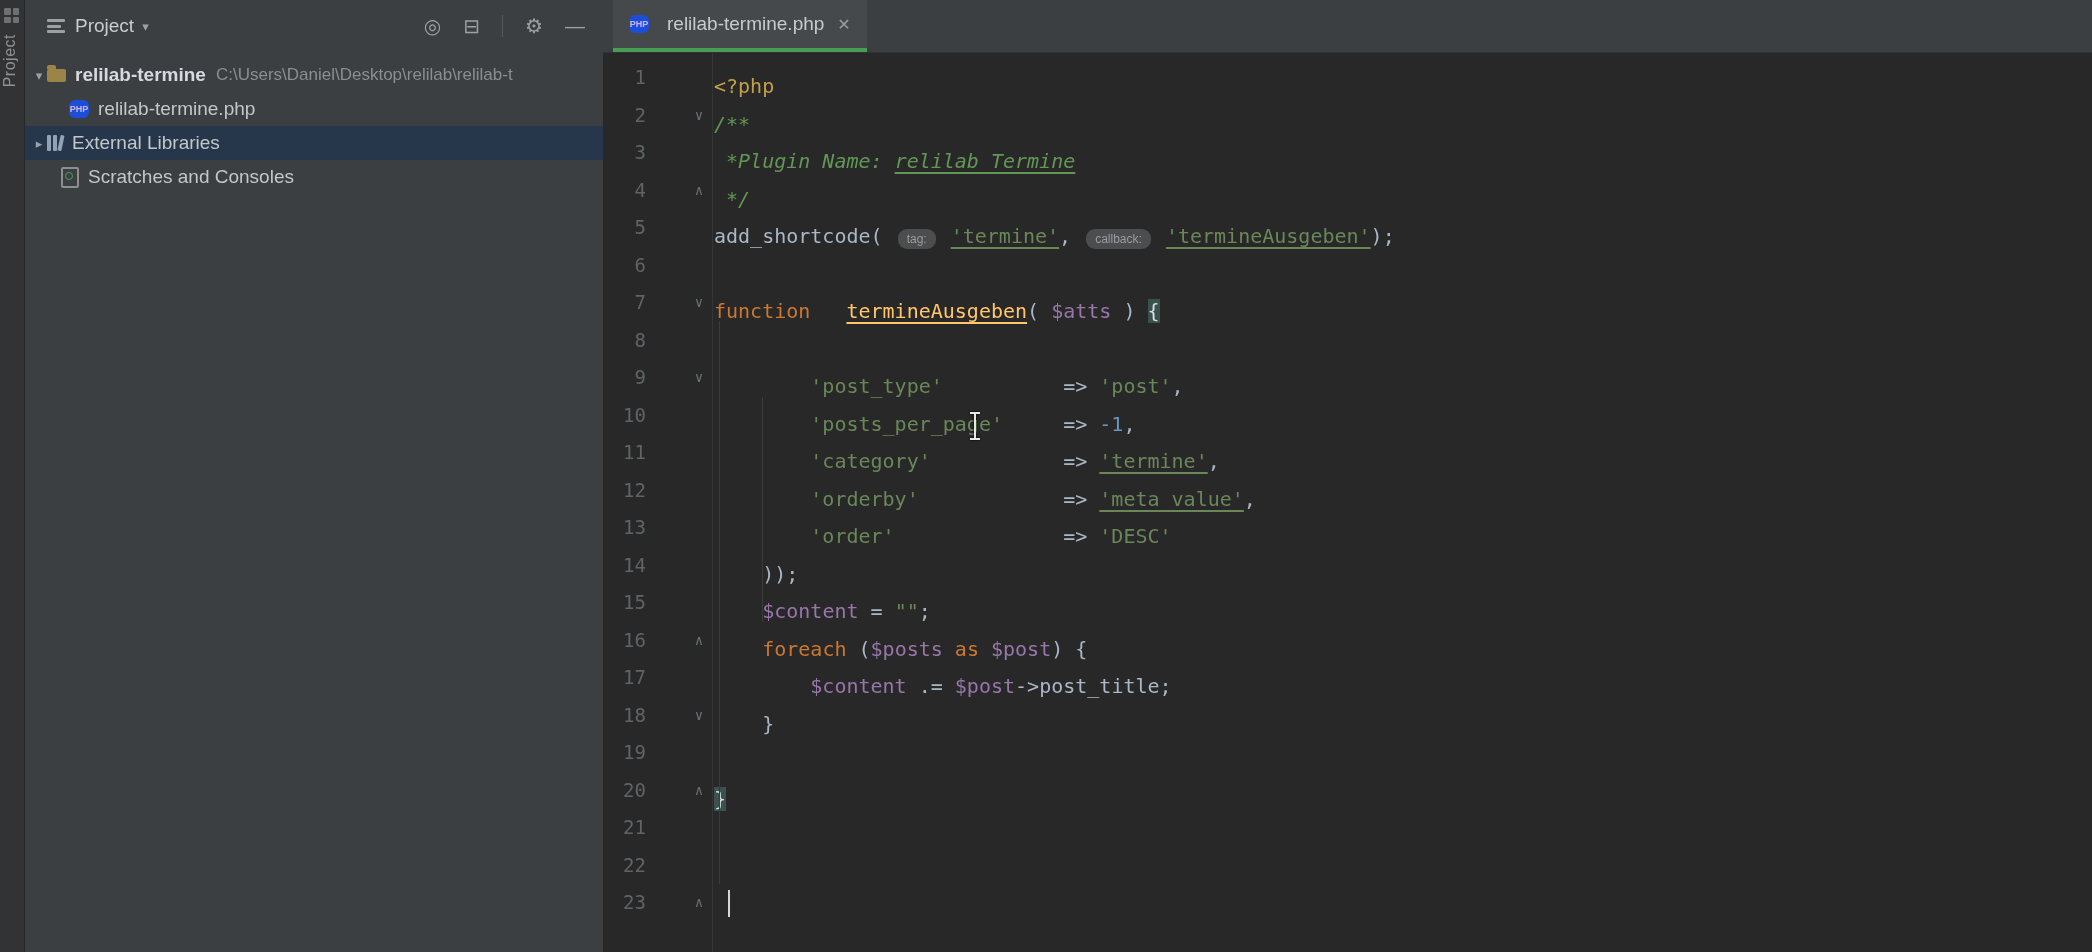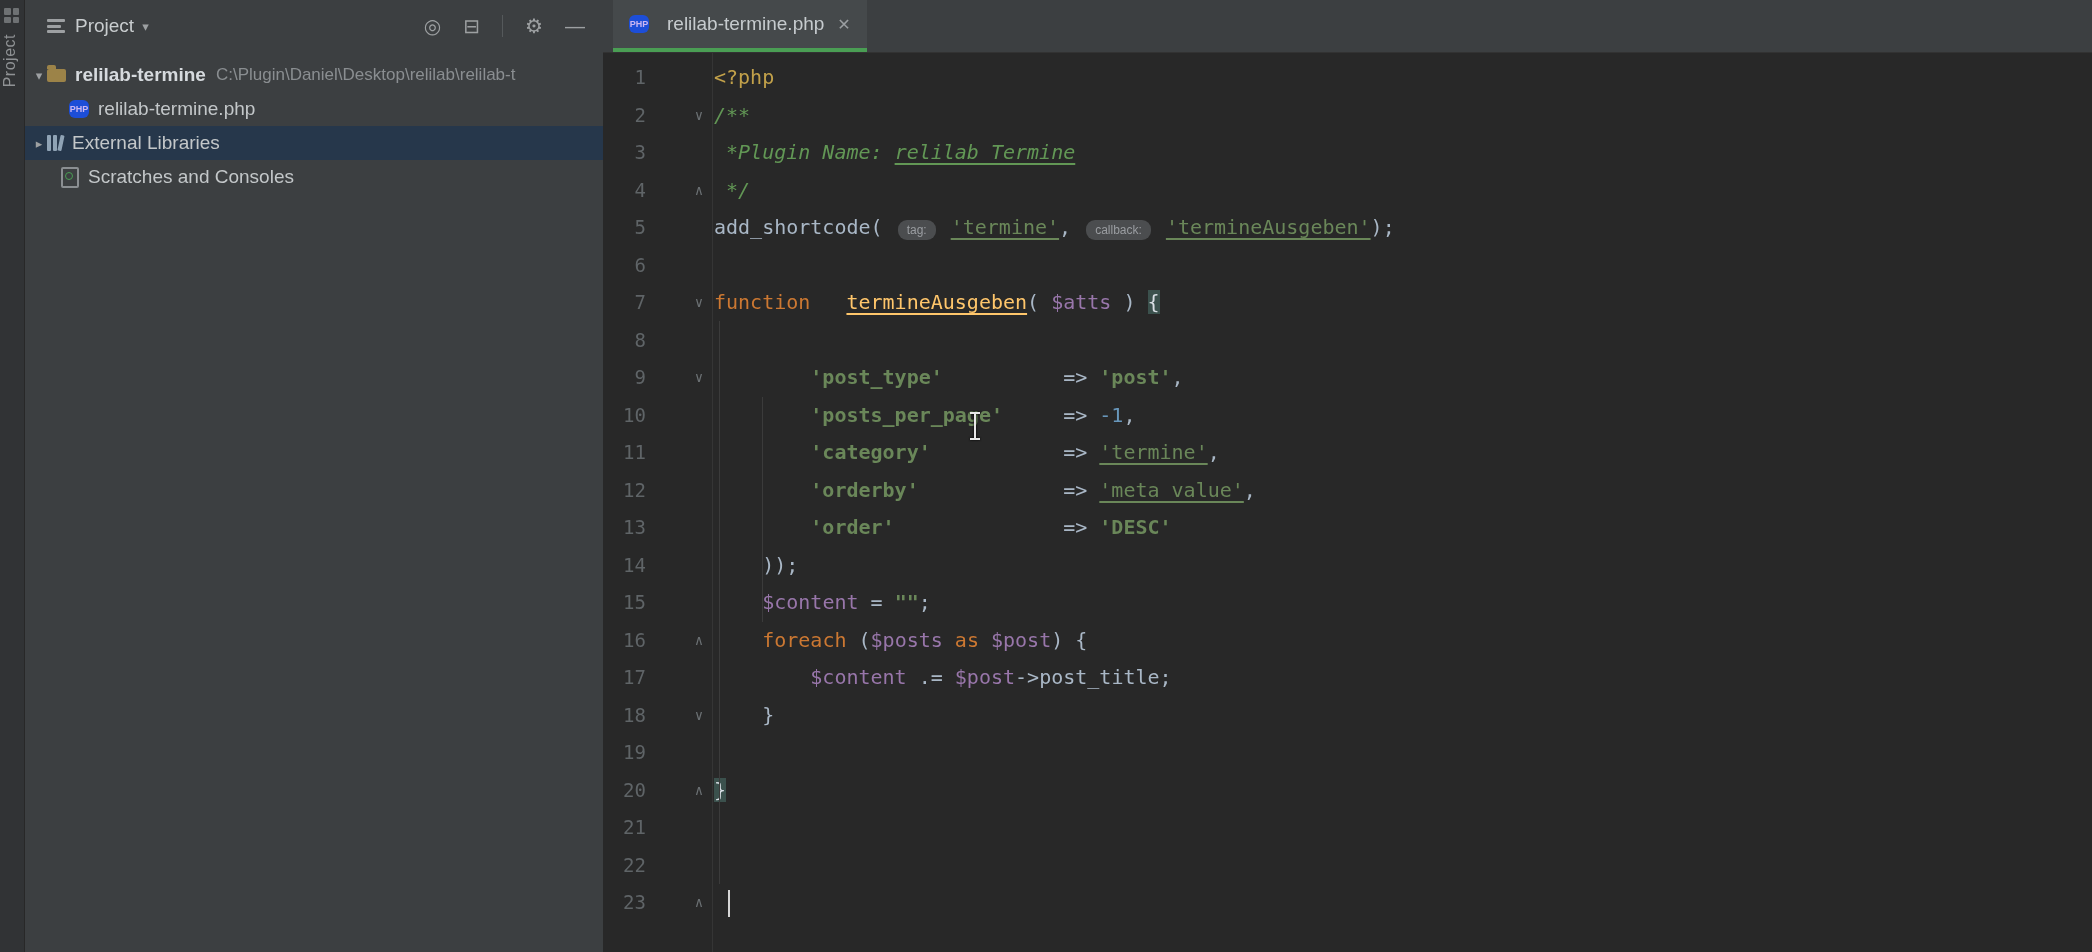--- a/index.html
+++ b/index.html
@@ -60,25 +60,25 @@
   .tab-close{color:#9a9ea1;font-size:16px;margin-left:4px;cursor:pointer;}
 
   .gutter{position:absolute;left:0;top:53px;width:110px;bottom:0;
           border-right:1px solid #353535;box-sizing:border-box;padding-top:6px;
           font-family:"DejaVu Sans Mono",monospace;}
   .gutter-line{position:relative;height:37.5px;line-height:37.5px;text-align:right;padding-right:66px;}
   .lnum{color:var(--line_number_gray);font-size:19px;}
   .fold{position:absolute;right:4px;top:0;width:18px;text-align:center;color:#6b7073;font-size:14px;cursor:pointer;}
 
   .code{position:absolute;left:111px;top:53px;right:0;bottom:0;overflow:hidden;
-        padding-top:6px;font-family:"DejaVu Sans Mono",monospace;font-size:20px;}
+        padding-top:15px;font-family:"DejaVu Sans Mono",monospace;font-size:20px;}
   .code-line{height:37.5px;line-height:37.5px;white-space:pre;cursor:text;}
   .tok-plain{color:var(--text_gray);}
   .tok-kw{color:var(--keyword_orange);}
-  .tok-str{color:var(--string_green);font-weight:bold;}
+  .tok-str{color:var(--string_green);}
   .tok-stru{color:var(--string_green);text-decoration:underline;text-underline-offset:4px;}
   .tok-num{color:var(--number_blue);}
   .tok-var{color:var(--variable_purple);}
   .tok-cmt{color:var(--comment_green);font-style:italic;}
   .tok-cmtu{color:var(--comment_green);font-style:italic;text-decoration:underline;text-underline-offset:4px;}
   .tok-fnu{color:var(--function_yellow);text-decoration:underline;text-underline-offset:4px;}
   .tok-phptag{color:var(--php_tag_yellow);}
   .tok-match{color:#d8dee4;background:var(--brace_match_bg);}
   .tok-hint{background:var(--hint_bg);color:var(--hint_text);border-radius:9px;padding:3px 9px;
             font-size:12px;font-family:"Liberation Sans",sans-serif;margin:0 3px;}
@@ -126,21 +126,21 @@
         <span class="act">⚙</span>
         <span class="act">—</span>
       </span>
     </div>
 
     <div class="tree">
       <div class="tree-row">
         <span class="tw-chev">▾</span>
         <span class="icon-folder"></span>
         <span class="tw-root-label">relilab-termine</span>
-        <span class="tw-path">C:\Plugin\Daniel\Desktop\relilab\relilab-t</span>
+        <span class="tw-path">C:\Users\Daniel\Desktop\relilab\relilab-t</span>
       </div>
       <div class="tree-row">
         <span class="tw-indent-md"></span>
         <span class="icon-phpfile">PHP</span>
         <span>relilab-termine.php</span>
       </div>
       <div class="tree-row selected">
         <span class="tw-chev">▸</span>
         <span class="icon-lib">
             <i></i>

